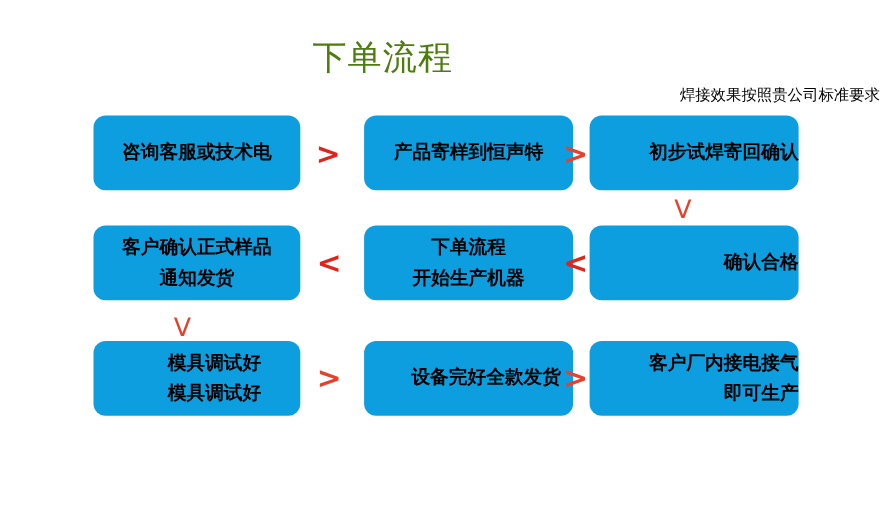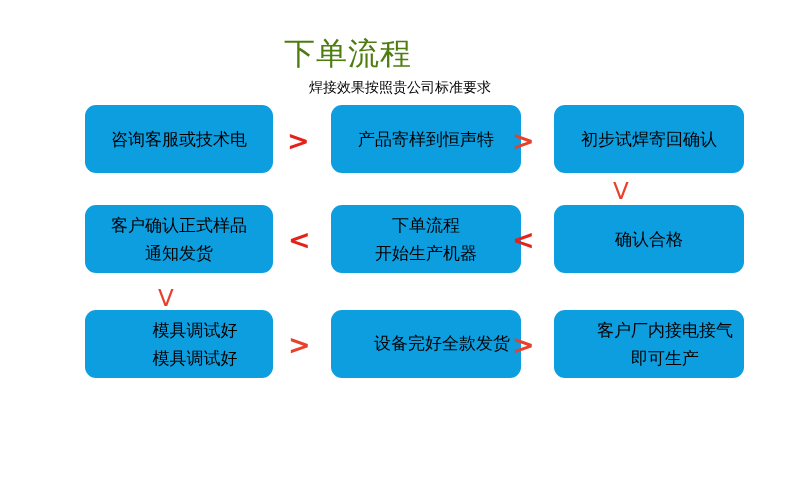--- a/index.html
+++ b/index.html
@@ -30,56 +30,57 @@
     line-height: 38px;
     color: #4d7c0f;
     font-weight: normal;
     letter-spacing: 1px;
   }
   .subtitle {
     position: absolute;
     left: 0;
     top: 78px;
     width: 800px;
-    text-align: center;
+    text-align: right;
     font-size: 14px;
     line-height: 18px;
     color: #000000;
     font-weight: normal;
   }
 
   
   .node {
     position: absolute;
     background: #0d9ee0;
     border-radius: 11px;
     display: flex;
     flex-direction: column;
     align-items: center;
     justify-content: center;
     color: #000000;
     font-size: 17px;
     box-sizing: border-box;
+    font-weight: bold;
   }
   .node .line {
     display: block;
     text-align: center;
     white-space: nowrap;
     line-height: 27px;
   }
   .node.two-line .line:first-child { margin-bottom: 1px; }
 
   
   .r1 { top: 105px; height: 68px; }
   .r2 { top: 205px; height: 68px; }
   .r3 { top: 310px; height: 68px; padding-left: 32px; }
 
   .c1 { left: 85px;  width: 188px; }
   .c2 { left: 315px; width: 190px; margin-left: 16px; }
-  .c3 { left: 554px; width: 190px; }
+  .c3 { left: 536px; width: 190px; align-items: flex-end; }
 
   
   .arrow {
     position: absolute;
     color: #e8402a;
     font-size: 27px;
     line-height: 27px;
     font-weight: bold;
     font-family: "DejaVu Sans", "Liberation Sans", sans-serif;
     user-select: none;

